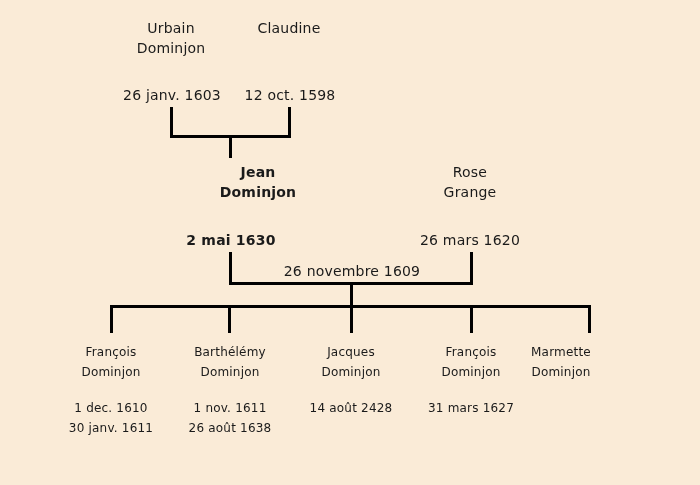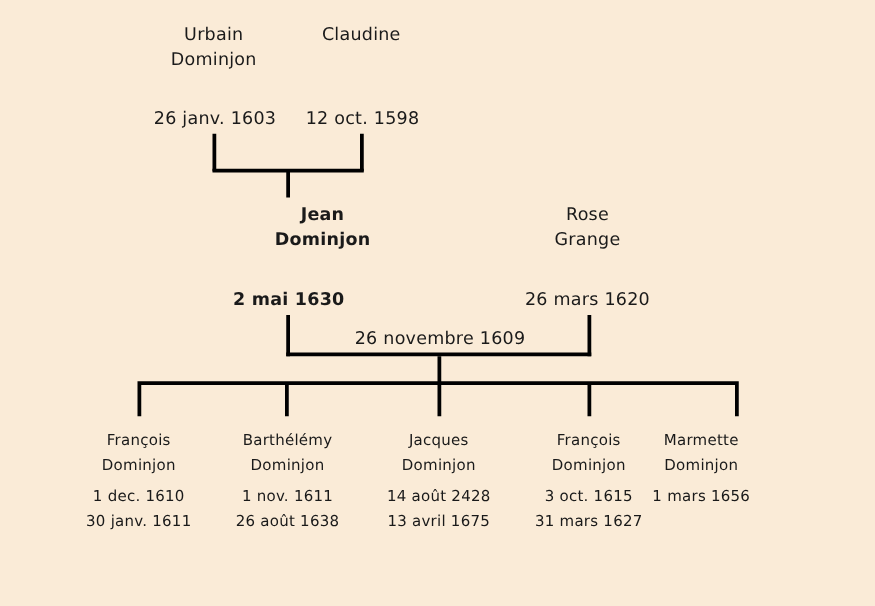--- a/index.html
+++ b/index.html
@@ -32,21 +32,21 @@
   .name-2line div { line-height: 20px; }
   .child {
     position: absolute;
     transform: translateX(-50%);
     text-align: center;
     font-size: 12px;
     white-space: nowrap;
     letter-spacing: 0.2px;
   }
   .child .cname div { line-height: 20px; }
-  .child .cdates { margin-top: 5px; }
+  .child .cdates { margin-top: 16px; }
   .child .cdates div { line-height: 20px; }
 </style>
 </head>
 <body style="background: rgb(250, 235, 215); color: rgb(26, 26, 26);">
 
 <div class="canvas">
 
   <div class="txt name-2line" style="left:171px; top:18px;">
     <div>Urbain</div>
     <div>Dominjon</div>
@@ -108,38 +108,35 @@
     </div>
   </div>
 
   <div class="child" style="left:351px; top:342px;">
     <div class="cname">
       <div>Jacques</div>
       <div>Dominjon</div>
     </div>
     <div class="cdates">
       <div>14 août 2428</div>
-      <div>13 avril 1675</div>
     </div>
   </div>
 
   <div class="child" style="left:471px; top:342px;">
     <div class="cname">
       <div>François</div>
       <div>Dominjon</div>
     </div>
     <div class="cdates">
-      <div>3 oct. 1615</div>
       <div>31 mars 1627</div>
     </div>
   </div>
 
   <div class="child" style="left:561px; top:342px;">
     <div class="cname">
       <div>Marmette</div>
       <div>Dominjon</div>
     </div>
     <div class="cdates">
-      <div>1 mars 1656</div>
     </div>
   </div>
 
 </div>
 
 </body></html>

